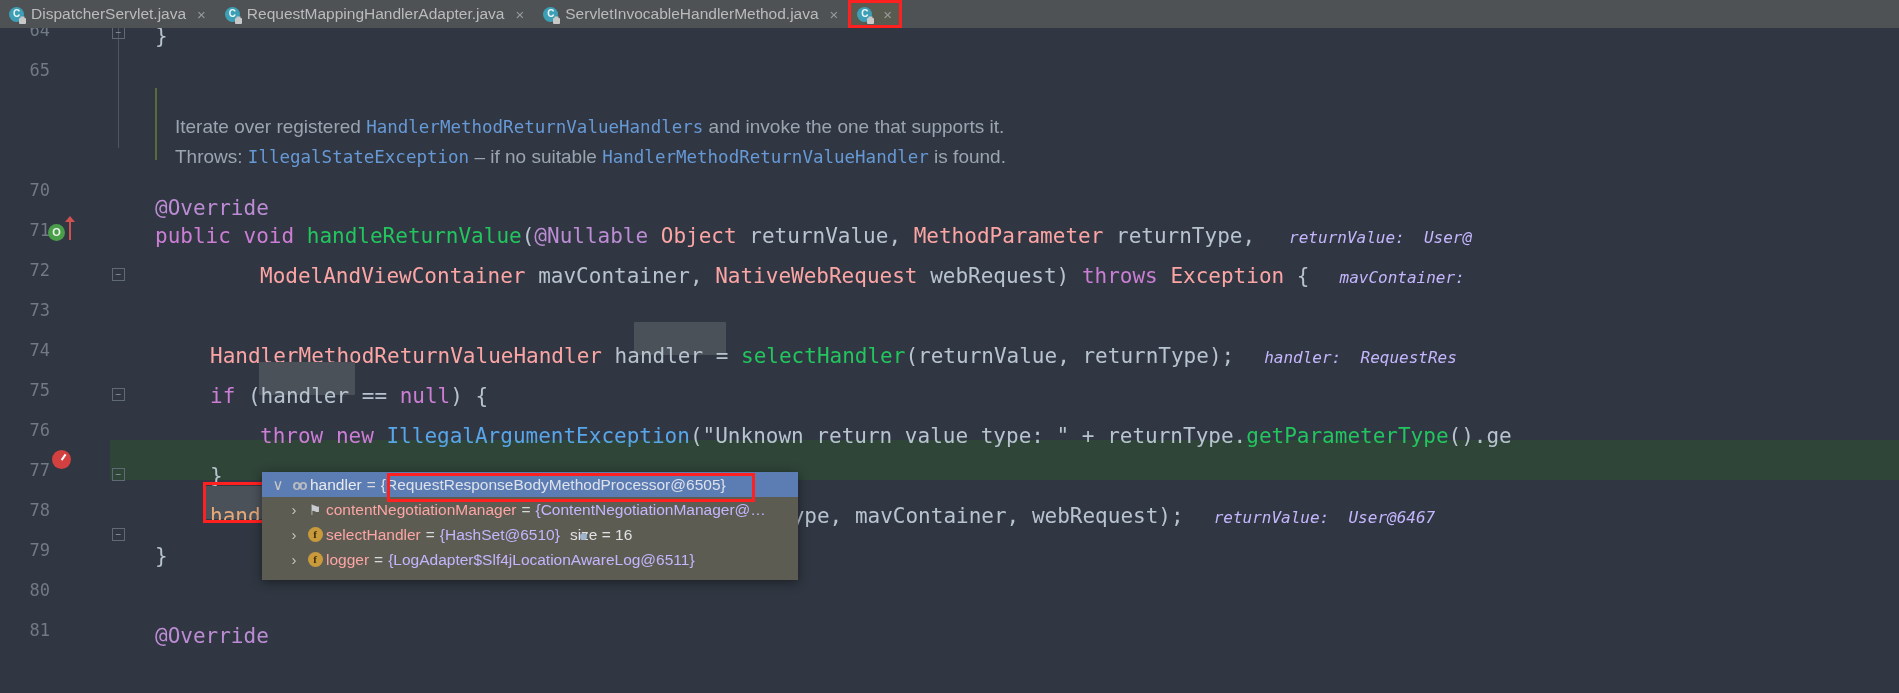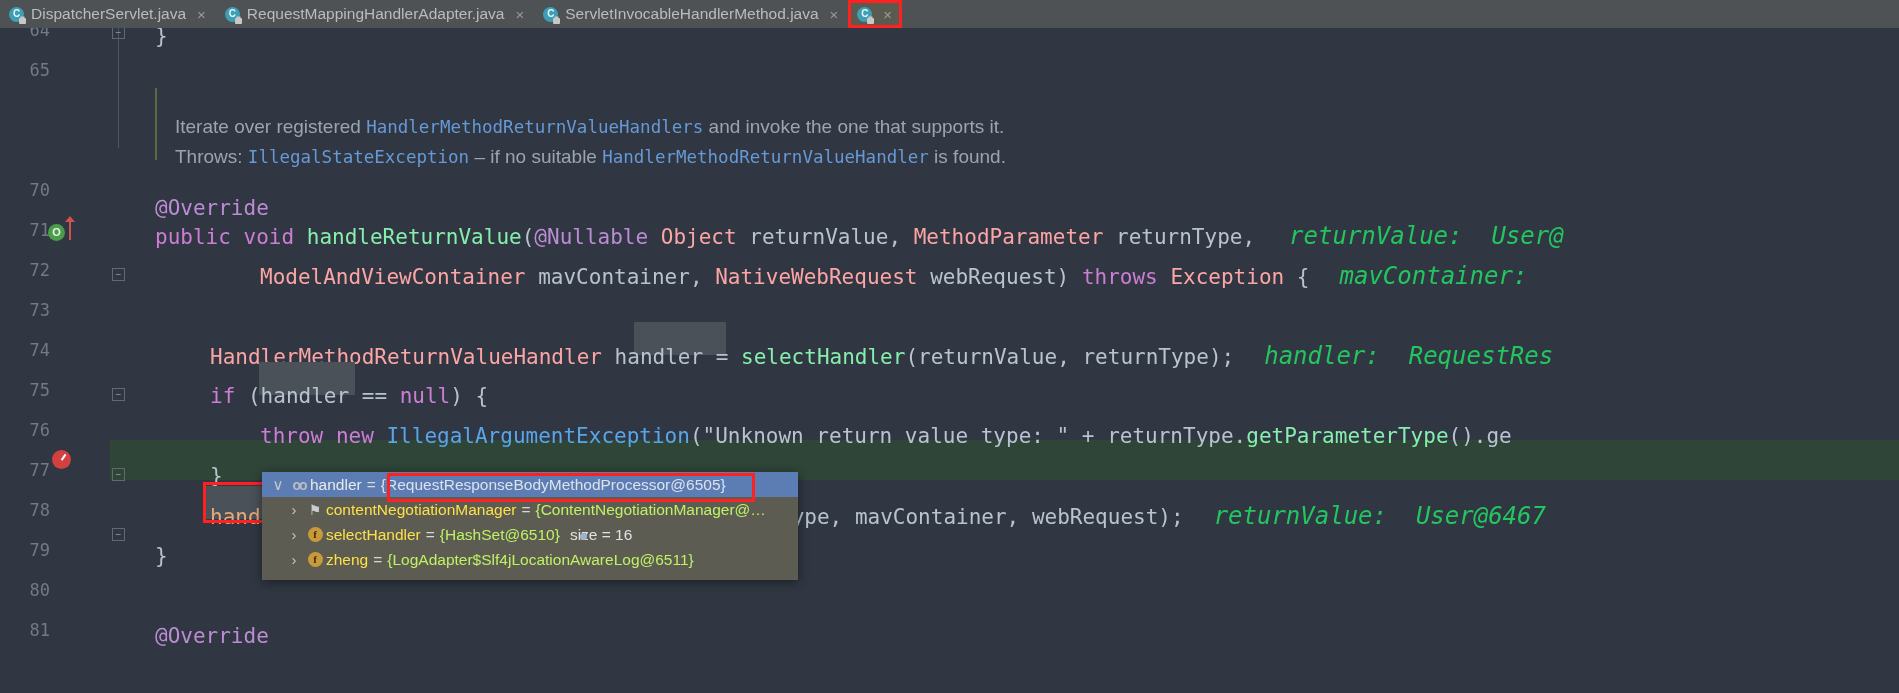--- a/index.html
+++ b/index.html
@@ -59,27 +59,27 @@
   .code{
     position:absolute;left:0;top:0;width:1899px;height:665px;
     font-family:"DejaVu Sans Mono","Liberation Mono",monospace;
     font-size:21px;line-height:40px;white-space:pre;
   }
   .cl{position:absolute;left:155px;height:40px;}
 
   
   .kw{color:#cc7dd4;}
   .ty{color:#fca5a5;}
-  .mth{color:#86efac;}
+  .mth{color:#22c55e;}
   .id{color:#b8c3d0;}
   .anno{color:#bc8cd4;}
   .pun{color:#b8c3d0;}
   .cls{color:#58a6e8;}
   .var{color:#e8a978;}
-  .hint{color:#22c55e;font-style:italic;font-size:24px;}
+  .hint{color:#c4b5fd;font-style:italic;font-size:16px;}
 
   
   .doc{
     position:absolute;left:155px;color:#9aa5b1;
     font-family:"Liberation Sans",sans-serif;font-size:19px;
   }
   .doc .lnk{color:#6699d6;font-family:"DejaVu Sans Mono",monospace;font-size:17.5px;}
   .docbar{position:absolute;left:155px;width:2px;background:#5c6b3e;}
 
   
@@ -121,24 +121,24 @@
   .chev{width:20px;color:#c5c8c6;font-size:15px;text-align:center;flex:none;}
   .chev.open{color:#c5c8c6;}
   .vico{width:22px;flex:none;display:flex;align-items:center;justify-content:center;}
   .ico-oo{color:#b9bcc0;font-size:14px;letter-spacing:-2px;font-weight:bold;}
   .ico-f{
     width:15px;height:15px;border-radius:50%;background:#c89a3c;
     color:#3b2c08;font-size:11px;font-weight:bold;line-height:15px;text-align:center;
     font-family:"Liberation Serif",serif;
   }
   .ico-flag{color:#c9ccd0;font-size:14px;}
-  .pname{color:#fde047;font-size:15.5px;}
+  .pname{color:#fca5a5;font-size:15.5px;}
   .prow.sel .pname{color:#e8eaec;}
   .peq{color:#d6d8da;font-size:15.5px;padding:0 5px;}
-  .pval{color:#bef264;font-size:15.5px;}
+  .pval{color:#c4b5fd;font-size:15.5px;}
   .prow.sel .pval{color:#dde2ea;}
   .psize{color:#dfe1e3;font-size:15.5px;padding-left:10px;}
   .dot-badge{
     position:absolute;width:7px;height:7px;border-radius:50%;
     background:#9fb4cc;
   }
 
   .watermark{
     position:absolute;right:12px;bottom:6px;
     color:#9aa3ad;font-size:17px;font-family:"Liberation Sans",sans-serif;
@@ -282,21 +282,21 @@
         <span class="peq">=</span>
         <span class="pval">{HashSet@6510}</span>
         <span class="psize">size = 16</span>
       </div>
 
       <div class="prow">
         <span class="chev" style="padding-left:16px;">›</span>
         <span class="vico">
             <span class="ico-f">f</span>
           </span>
-        <span class="pname">zheng</span>
+        <span class="pname">logger</span>
         <span class="peq">=</span>
         <span class="pval">{LogAdapter$Slf4jLocationAwareLog@6511}</span>
       </div>
 
       <span class="dot-badge" style="left:318px;top:61px;"></span>
     </div>
 
     <div class="redbox" style="left:387px;top:445px;width:368px;height:29px;"></div>
 
     <div class="watermark">CSDN @zhiguo.zheng</div>

